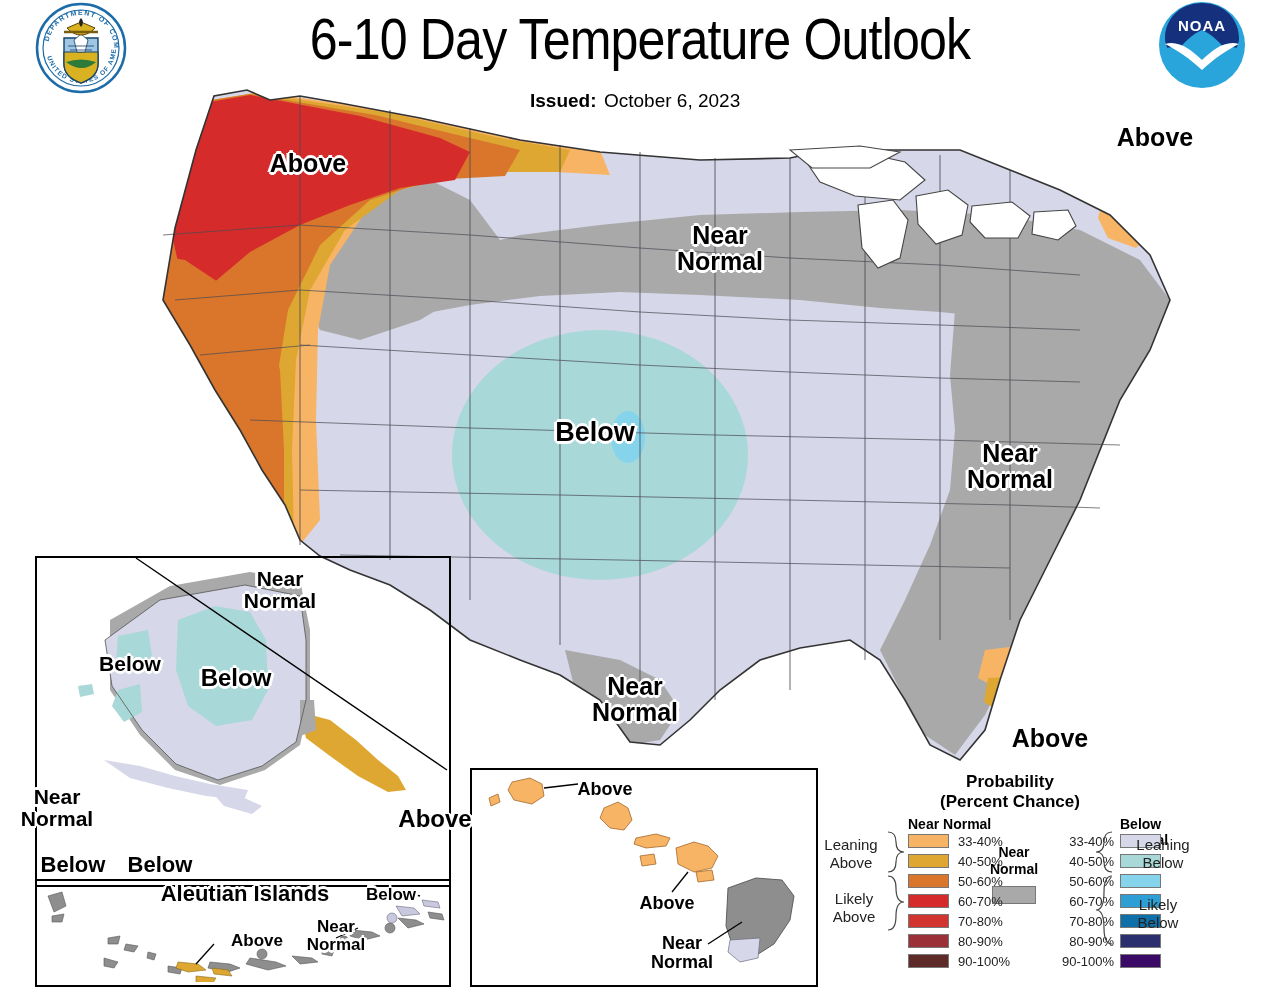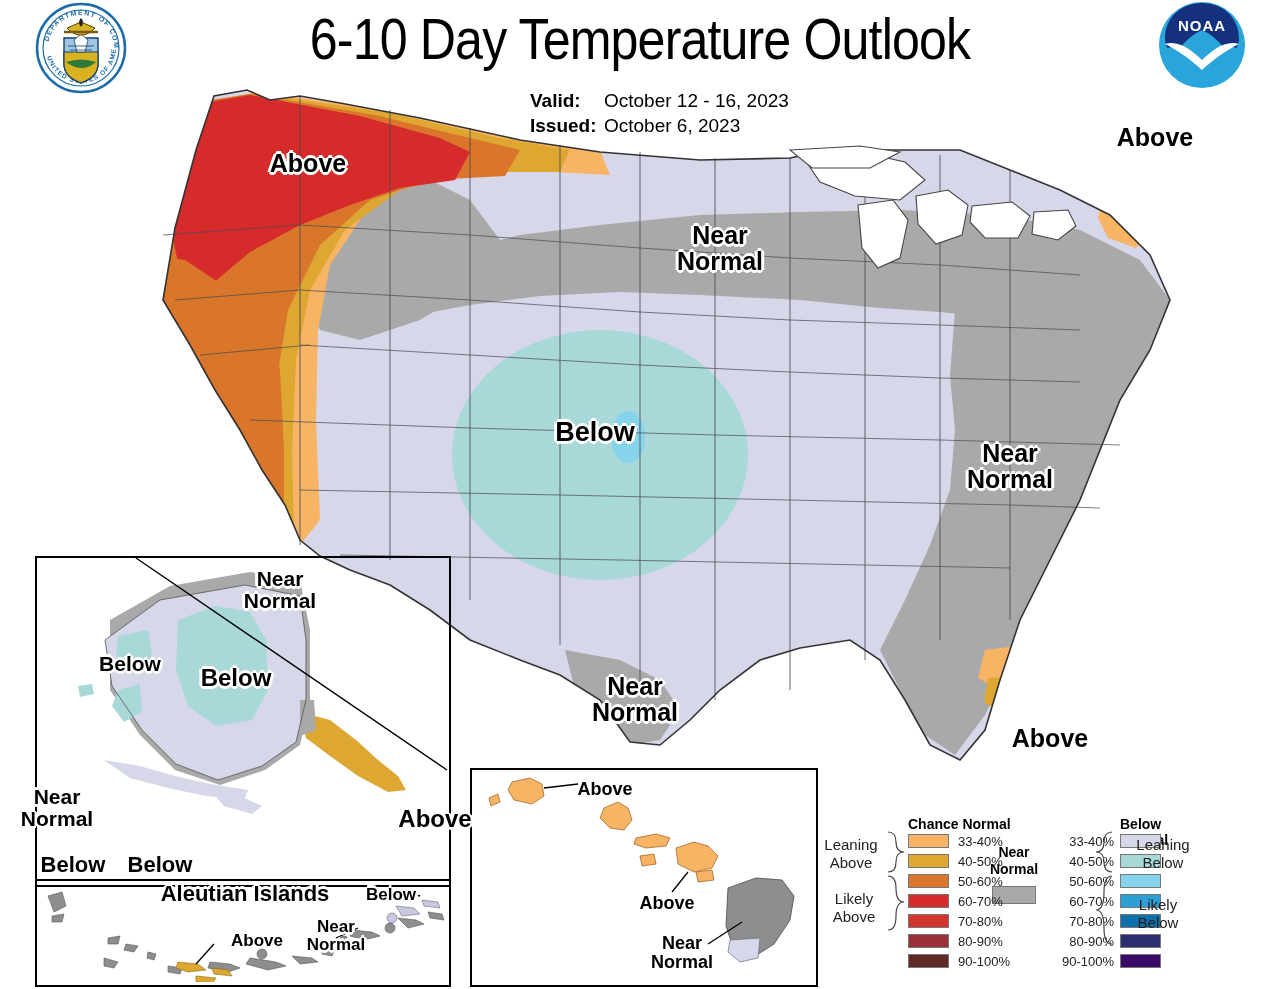--- a/index.html
+++ b/index.html
@@ -82,24 +82,20 @@
     <path d="M45 3 C22 3 8 20 8 38 C8 46 12 52 18 55 C26 42 36 34 45 30 C54 34 64 42 72 55 C78 52 82 46 82 38 C82 20 68 3 45 3 Z" fill="#15317e"></path>
     <path d="M10 48 C22 44 33 52 45 62 C57 52 68 44 80 48 C76 62 62 78 45 78 C28 78 14 62 10 48 Z" fill="#29a5dc"></path>
     <path d="M8 44 C22 40 34 50 45 60 C56 50 68 40 82 44 C70 50 58 58 45 70 C32 58 20 50 8 44 Z" fill="#ffffff"></path>
     <text x="45" y="31" text-anchor="middle" font-size="15" font-weight="bold" font-family="Liberation Sans, sans-serif" fill="#ffffff" letter-spacing="1">NOAA</text>
   </svg>
 </div>
 
 <div id="page-title">6-10 Day Temperature Outlook</div>
 
 <div id="valid-block">
-  <div class="vrow">
-    <span class="vlab">Valid:</span>
-    <span class="vval">October 12 - 16, 2023</span>
-  </div>
   <div class="vrow">
     <span class="vlab">Issued:</span>
     <span class="vval">October 6, 2023</span>
   </div>
 </div>
 
 <svg id="map-svg" viewBox="0 0 1280 989">
   <defs>
     <clipPath id="conusClip">
       <path d="M163 300 L175 228 L196 150 L214 96 L247 90 L270 100 L300 96 L340 103 L420 118 L520 140 L600 152
@@ -295,21 +291,25 @@
     <div class="mlabel" style="left: 568px; top: 780px; width: 74px; font-size: 18px; line-height: 19px;"><div>Above</div></div>
     <div class="mlabel" style="left: 630px; top: 894px; width: 74px; font-size: 18px; line-height: 19px;"><div>Above</div></div>
     <div class="mlabel" style="left: 640px; top: 934px; width: 84px; font-size: 18px; line-height: 19px;"><div>Near</div><div>Normal</div></div>
     <div class="mlabel" style="left: 222px; top: 932px; width: 70px; font-size: 17px; line-height: 18px;"><div>Above</div></div>
     <div class="mlabel" style="left: 296px; top: 918px; width: 80px; font-size: 17px; line-height: 18px;"><div>Near</div><div>Normal</div></div>
     <div class="mlabel" style="left: 358px; top: 886px; width: 66px; font-size: 17px; line-height: 18px;"><div>Below</div></div>
     <div class="mlabel" style="left: 160px; top: 884px; width: 170px; font-size: 22px; line-height: 20px;">Aleutian Islands</div>
   </div>
 
 <div id="legend">
-  <div class="leg-head" id="leg-head-above">Chance Normal</div>
+  <div id="leg-title">
+    <div>Probability</div>
+    <div>(Percent Chance)</div>
+  </div>
+  <div class="leg-head" id="leg-head-above">Near Normal</div>
   <div class="leg-head" id="leg-head-below">Below Normal</div>
 
   <div id="nn-label">
     <div>Near</div>
     <div>Normal</div>
   </div>
   <div id="nn-swatch" style="background: rgb(169, 169, 169);"></div>
 
   <div id="legend-rows">
       <div class="swatch" style="left: 108px; top: 66px; background: rgb(248, 180, 101);"></div>

